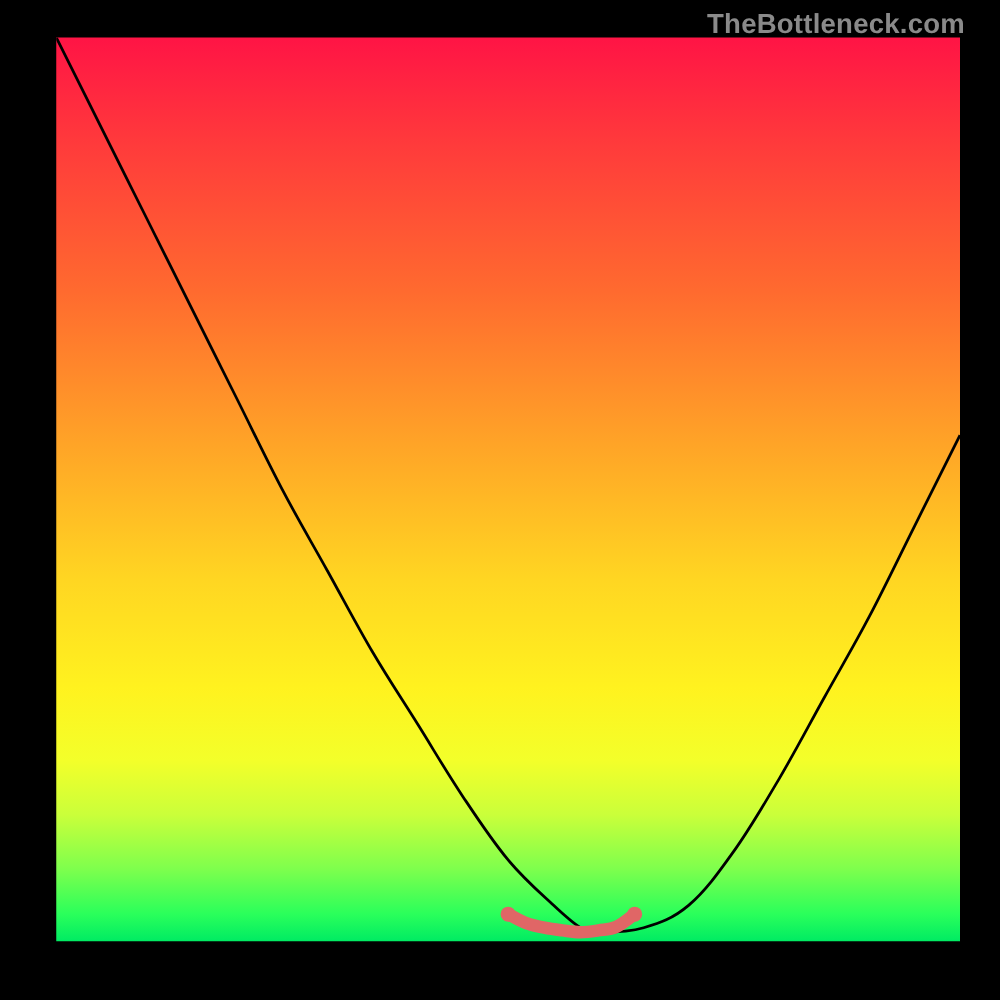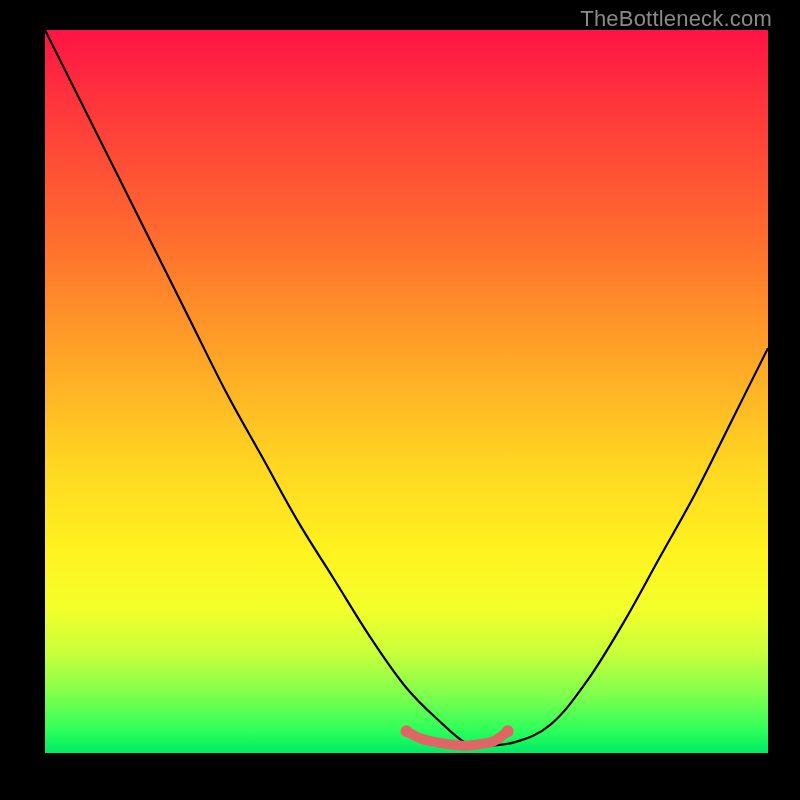--- a/index.html
+++ b/index.html
@@ -38,21 +38,21 @@
       #2aff5b 97%,
       #00eb63 100%
     );
   }
   .watermark {
     position: absolute;
     top: 6px;
     right: 28px;
     color: #8a8a8a;
     font-size: 22px;
-    font-weight: 400;
+    font-weight: 700;
     letter-spacing: 0.2px;
   }
   svg.curve {
     position: absolute;
     left: 0;
     top: 0;
     width: 723px;
     height: 723px;
   }
 </style>

